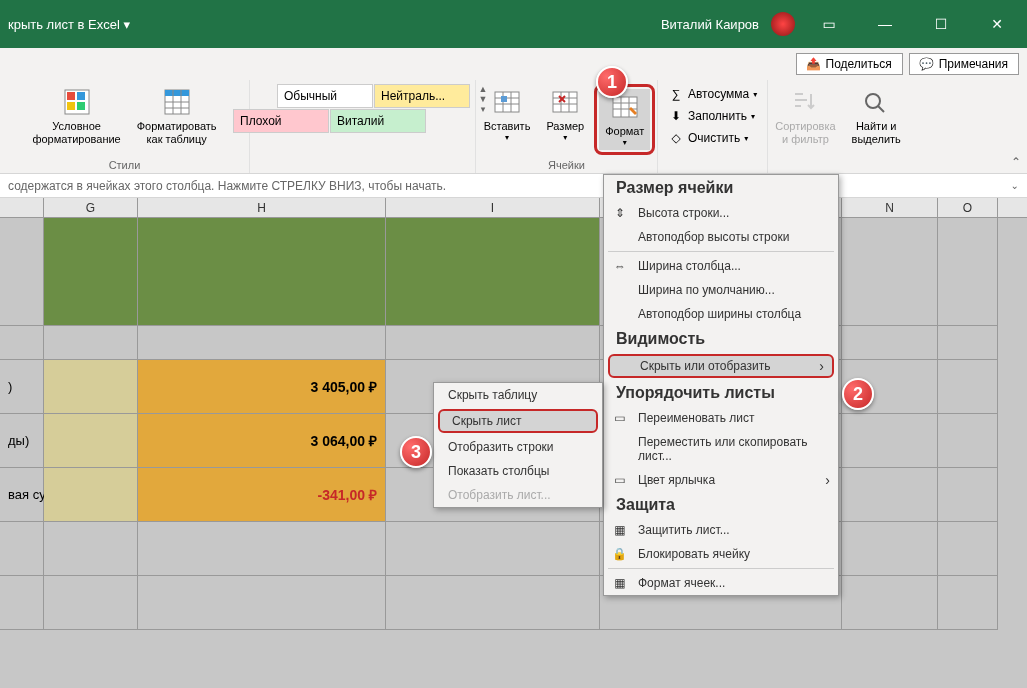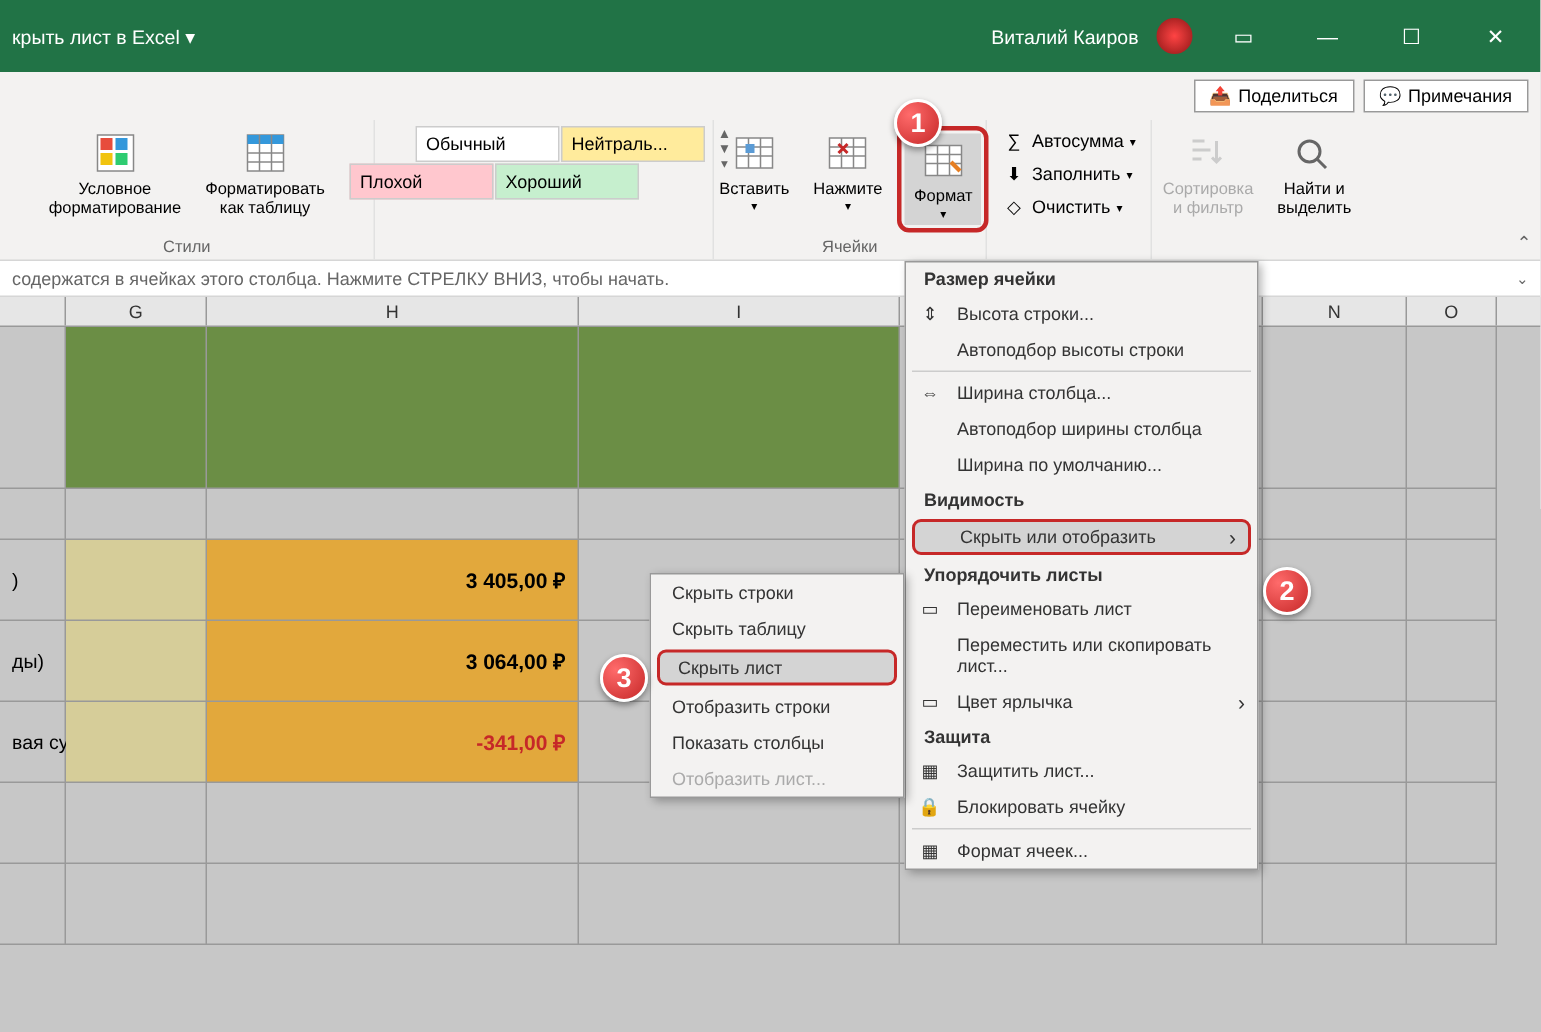--- a/index.html
+++ b/index.html
@@ -40,21 +40,21 @@
 .grid-area { position: relative; background: #c7c7c7; height: calc(688px - 48px - 32px - 94px - 24px); }
 .col-headers { display: flex; height: 20px; background: #e6e6e6; border-bottom: 1px solid #999; }
 .col-header { border-right: 1px solid #999; display: flex; align-items: center; justify-content: center; font-size: 12px; color: #333; }
 .grid-body { position: relative; }
 .grid-row { display: flex; height: 54px; }
 .grid-cell { border-right: 1px solid #999; border-bottom: 1px solid #999; display: flex; align-items: center; justify-content: flex-end; padding: 0 8px; font-size: 14px; }
 
 .dropdown { position: absolute; background: #f3f2f1; border: 1px solid #999; box-shadow: 2px 2px 6px rgba(0,0,0,0.3); }
 .dropdown-main { top: 174px; left: 603px; width: 236px; }
 .dropdown-sub { top: 382px; left: 433px; width: 170px; }
-.dd-section { padding: 4px 12px; font-size: 12px; font-weight: bold; color: #333; }
+.dd-section { padding: 4px 12px; font-size: 16px; font-weight: bold; color: #333; }
 .dd-item { padding: 5px 12px 5px 34px; font-size: 12px; color: #333; display: flex; align-items: center; position: relative; }
 .dd-item.disabled { color: #aaa; }
 .dd-item.has-sub::after { content: '›'; position: absolute; right: 8px; font-size: 14px; }
 .dd-item.highlighted { background: #d4d4d4; border: 2px solid #c62828; border-radius: 6px; margin: 2px 4px; padding: 3px 8px 3px 30px; }
 .dd-icon { position: absolute; left: 8px; width: 16px; height: 16px; display: flex; align-items: center; justify-content: center; }
 .dd-sep { height: 1px; background: #ccc; margin: 2px 4px; }
 
 .callout { position: absolute; width: 32px; height: 32px; border-radius: 50%; background: radial-gradient(circle at 30% 30%, #ff6b6b, #c62828); border: 2px solid #fff; box-shadow: 0 2px 4px rgba(0,0,0,0.4); display: flex; align-items: center; justify-content: center; color: #fff; font-weight: bold; font-size: 18px; z-index: 100; }
 .callout-1 { top: 66px; left: 596px; }
 .callout-2 { top: 378px; left: 842px; }
@@ -126,21 +126,21 @@
 
   <div class="ribbon-group" style="width:226px">
     <div class="ribbon-group-content">
       <div class="style-gallery">
         <div class="style-row">
           <div class="style-cell style-normal">Обычный</div>
           <div class="style-cell style-neutral">Нейтраль...</div>
         </div>
         <div class="style-row">
           <div class="style-cell style-bad">Плохой</div>
-          <div class="style-cell style-good">Хороший</div>
+          <div class="style-cell style-good">Виталий</div>
         </div>
       </div>
       <div class="style-arrow">
           <span>▲</span>
           <span>▼</span>
           <span>▾</span>
         </div>
     </div>
     <div></div>
   </div>
@@ -166,21 +166,21 @@
           <svg width="28" height="24">
               <rect x="2" y="2" width="24" height="20" fill="#fff" stroke="#888"></rect>
               <line x1="2" y1="8" x2="26" y2="8" stroke="#888"></line>
               <line x1="2" y1="14" x2="26" y2="14" stroke="#888"></line>
               <line x1="10" y1="2" x2="10" y2="22" stroke="#888"></line>
               <line x1="18" y1="2" x2="18" y2="22" stroke="#888"></line>
               <line x1="8" y1="6" x2="14" y2="12" stroke="#c62828" stroke-width="2"></line>
               <line x1="14" y1="6" x2="8" y2="12" stroke="#c62828" stroke-width="2"></line>
             </svg>
         </div>
-        <span>Нажмите</span>
+        <span>Размер</span>
         <span style="font-size:8px">▾</span>
       </div>
       <div class="highlight-format">
         <div class="ribbon-btn" style="background:#d4d4d4">
           <div class="ribbon-icon">
             <svg width="28" height="24">
                 <rect x="2" y="2" width="24" height="20" fill="#fff" stroke="#888"></rect>
                 <line x1="2" y1="8" x2="26" y2="8" stroke="#888"></line>
                 <line x1="2" y1="14" x2="26" y2="14" stroke="#888"></line>
                 <line x1="10" y1="2" x2="10" y2="22" stroke="#888"></line>
@@ -333,24 +333,24 @@
   </div>
   <div class="dd-item">
       <span>Автоподбор высоты строки</span>
     </div>
   <div class="dd-sep"></div>
   <div class="dd-item">
     <span class="dd-icon">⇔</span>
     <span>Ширина столбца...</span>
   </div>
   <div class="dd-item">
+      <span>Ширина по умолчанию...</span>
+    </div>
+  <div class="dd-item">
       <span>Автоподбор ширины столбца</span>
-    </div>
-  <div class="dd-item">
-      <span>Ширина по умолчанию...</span>
     </div>
   <div class="dd-section">Видимость</div>
   <div class="dd-item has-sub highlighted">
       <span>Скрыть или отобразить</span>
     </div>
   <div class="dd-section">Упорядочить листы</div>
   <div class="dd-item">
     <span class="dd-icon">▭</span>
     <span>Переименовать лист</span>
   </div>
@@ -372,23 +372,20 @@
   </div>
   <div class="dd-sep"></div>
   <div class="dd-item">
     <span class="dd-icon">▦</span>
     <span>Формат ячеек...</span>
   </div>
 </div>
 
 <div class="dropdown dropdown-sub">
   <div class="dd-item" style="padding-left:14px">
-      <span>Скрыть строки</span>
-    </div>
-  <div class="dd-item" style="padding-left:14px">
       <span>Скрыть таблицу</span>
     </div>
   <div class="dd-item highlighted" style="padding-left:12px">
       <span>Скрыть лист</span>
     </div>
   <div class="dd-item" style="padding-left:14px">
       <span>Отобразить строки</span>
     </div>
   <div class="dd-item" style="padding-left:14px">
       <span>Показать столбцы</span>

